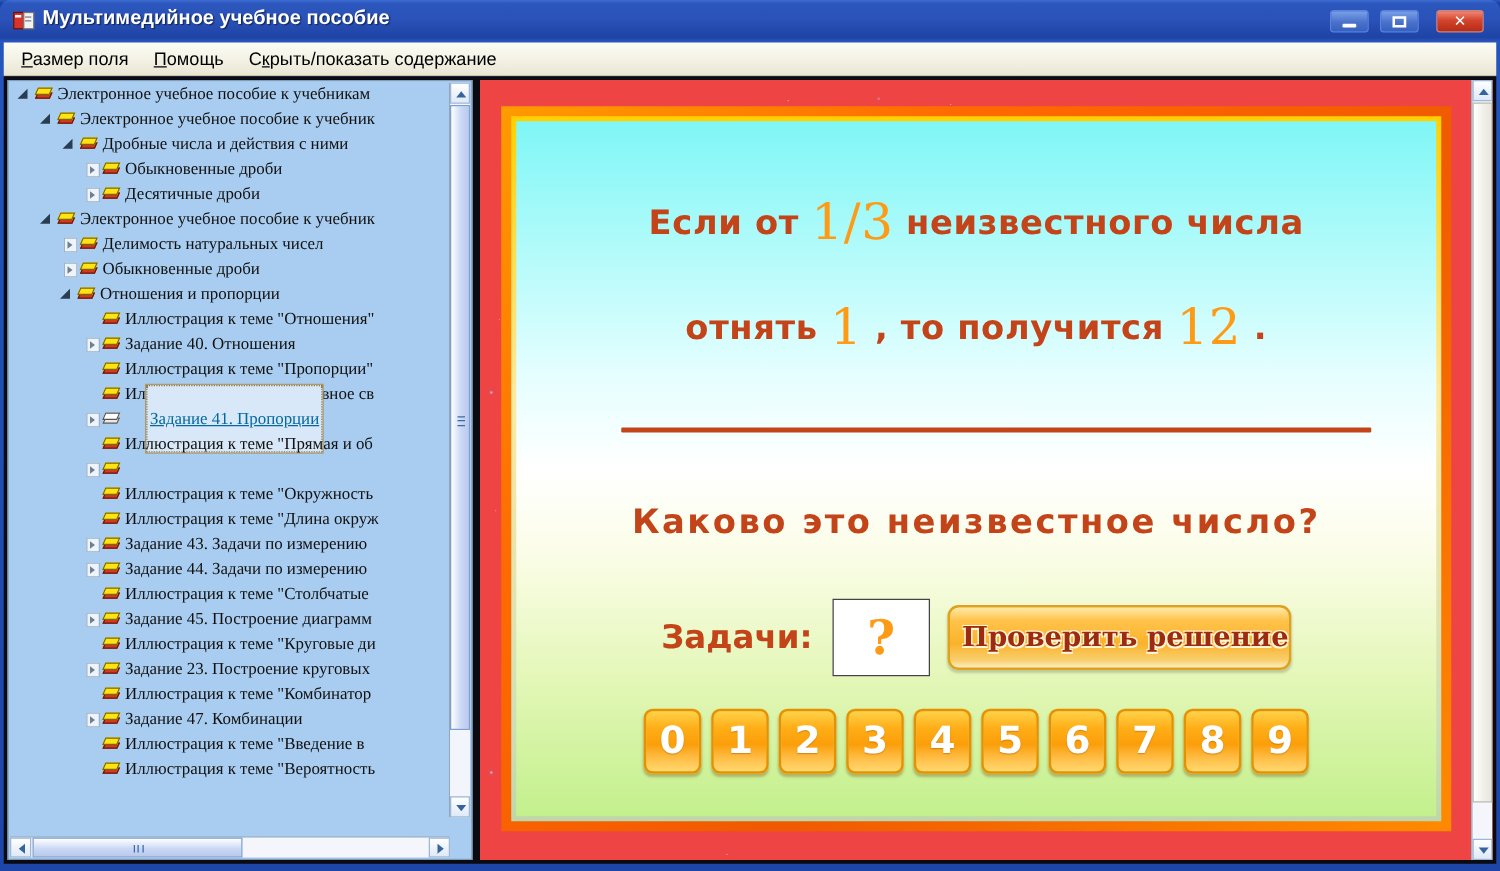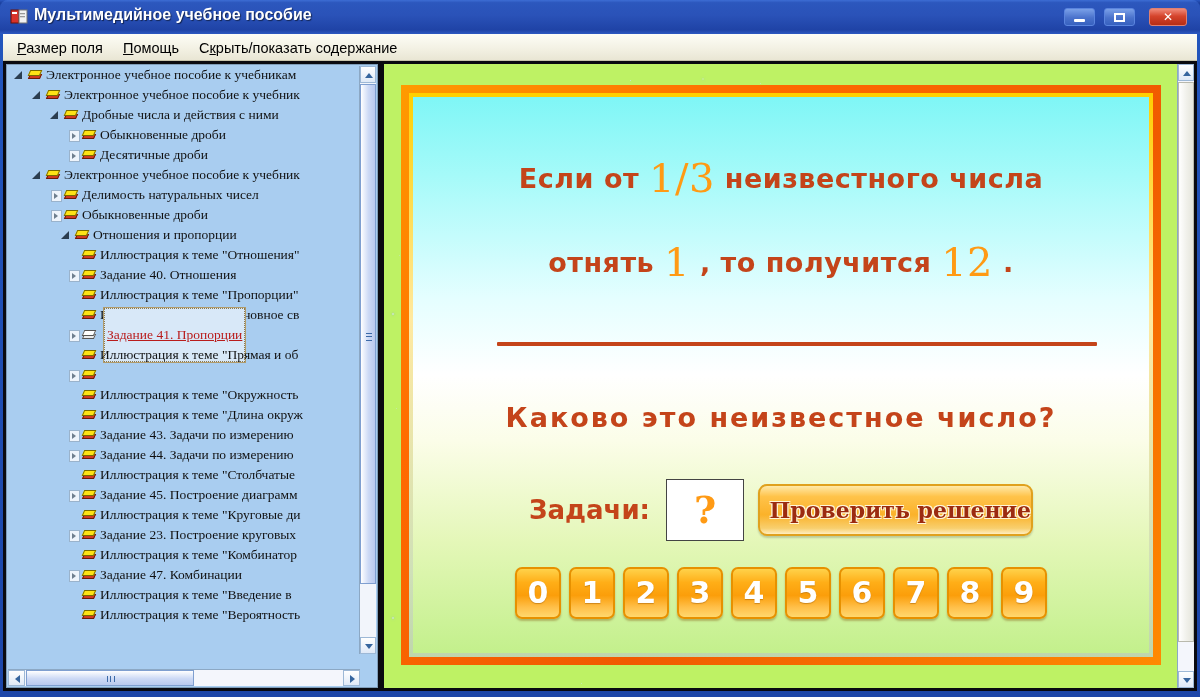--- a/index.html
+++ b/index.html
@@ -105,23 +105,23 @@
     width:14px;height:12px;flex:0 0 14px;margin-right:4px;position:relative;
   }
   .bookicon .b1{position:absolute;left:1px;top:5px;width:12px;height:5px;
     background:#d03a20;transform:skewX(-24deg);border:1px solid #6b1a08;box-sizing:border-box;}
   .bookicon .b2{position:absolute;left:1px;top:1px;width:12px;height:6px;
     background:#ffe315;transform:skewX(-24deg);border:1px solid #7a6a00;box-sizing:border-box;}
   .bookicon.open .b1{background:#e9e9e9;border-color:#555;}
   .bookicon.open .b2{background:#ffffff;border-color:#555;}
   .tlabel{overflow:hidden;font-family:Liberation Serif, serif;}
   .tnode.selected .tlabel{
-    color:#b91c1c;text-decoration:underline;
+    color:#0369a1;text-decoration:underline;
     border:1px dotted #8a7a52;background:#d8e8f8;
-    padding:16px 2px;margin:-1px 4px;
+    padding:16px 2px;margin:-1px 17px;
     outline:1px solid #b09a6a;
   }
   
   #tree-vsb{
     position:absolute;right:1px;top:1px;width:17px;height:588px;
     background:#f2f5fb;border-left:1px solid #8ca8c4;box-sizing:border-box;
   }
   .sb-arrow{
     position:absolute;left:0;width:16px;height:17px;
     background:linear-gradient(to bottom,#ffffff,#dfe9f7);
@@ -164,21 +164,21 @@
   }
   #tree-hthumb .grip{
     position:absolute;left:50%;top:5px;margin-left:-3px;width:6px;height:6px;
     border-left:1px solid #3c6aa8;border-right:1px solid #3c6aa8;
   }
   #tree-hthumb .grip:after{content:"";position:absolute;left:2px;top:0;width:1px;height:6px;background:#3c6aa8;}
 
   
   #stage{
     position:absolute;left:381px;top:3px;width:810px;height:624px;
-    background:#bef264;overflow:hidden;text-decoration:underline;
+    background:#ef4444;overflow:hidden;text-decoration:underline;
   }
   .star{position:absolute;border-radius:50%;background:#cfe0ff;}
   #slideframe{
     position:absolute;left:17px;top:21px;width:760px;height:580px;
     background:linear-gradient(135deg,#ff9b00 0%,#ff6a00 28%,#f05a00 60%,#ff8a00 100%);
     padding:8px;box-sizing:border-box;
   }
   #slideframe2{
     width:100%;height:100%;
     background:linear-gradient(to bottom,#ffd000,#ffe9a0 40%,#cfe0b8 85%,#bfd6ad);
@@ -352,21 +352,21 @@
             <span class="tlabel">Делимость натуральных чисел</span>
           </div>
           <div class="tnode" style="padding-left: 42px;">
             <div class="texp collapsed"></div>
             <div class="bookicon">
               <div class="b1"></div>
               <div class="b2"></div>
             </div>
             <span class="tlabel">Обыкновенные дроби</span>
           </div>
-          <div class="tnode" style="padding-left: 53px;">
+          <div class="tnode" style="padding-left: 40px;">
             <div class="texp expanded"></div>
             <div class="bookicon">
               <div class="b1"></div>
               <div class="b2"></div>
             </div>
             <span class="tlabel">Отношения и пропорции</span>
           </div>
           <div class="tnode" style="padding-left: 60px;">
             <div class="texp"></div>
             <div class="bookicon">

